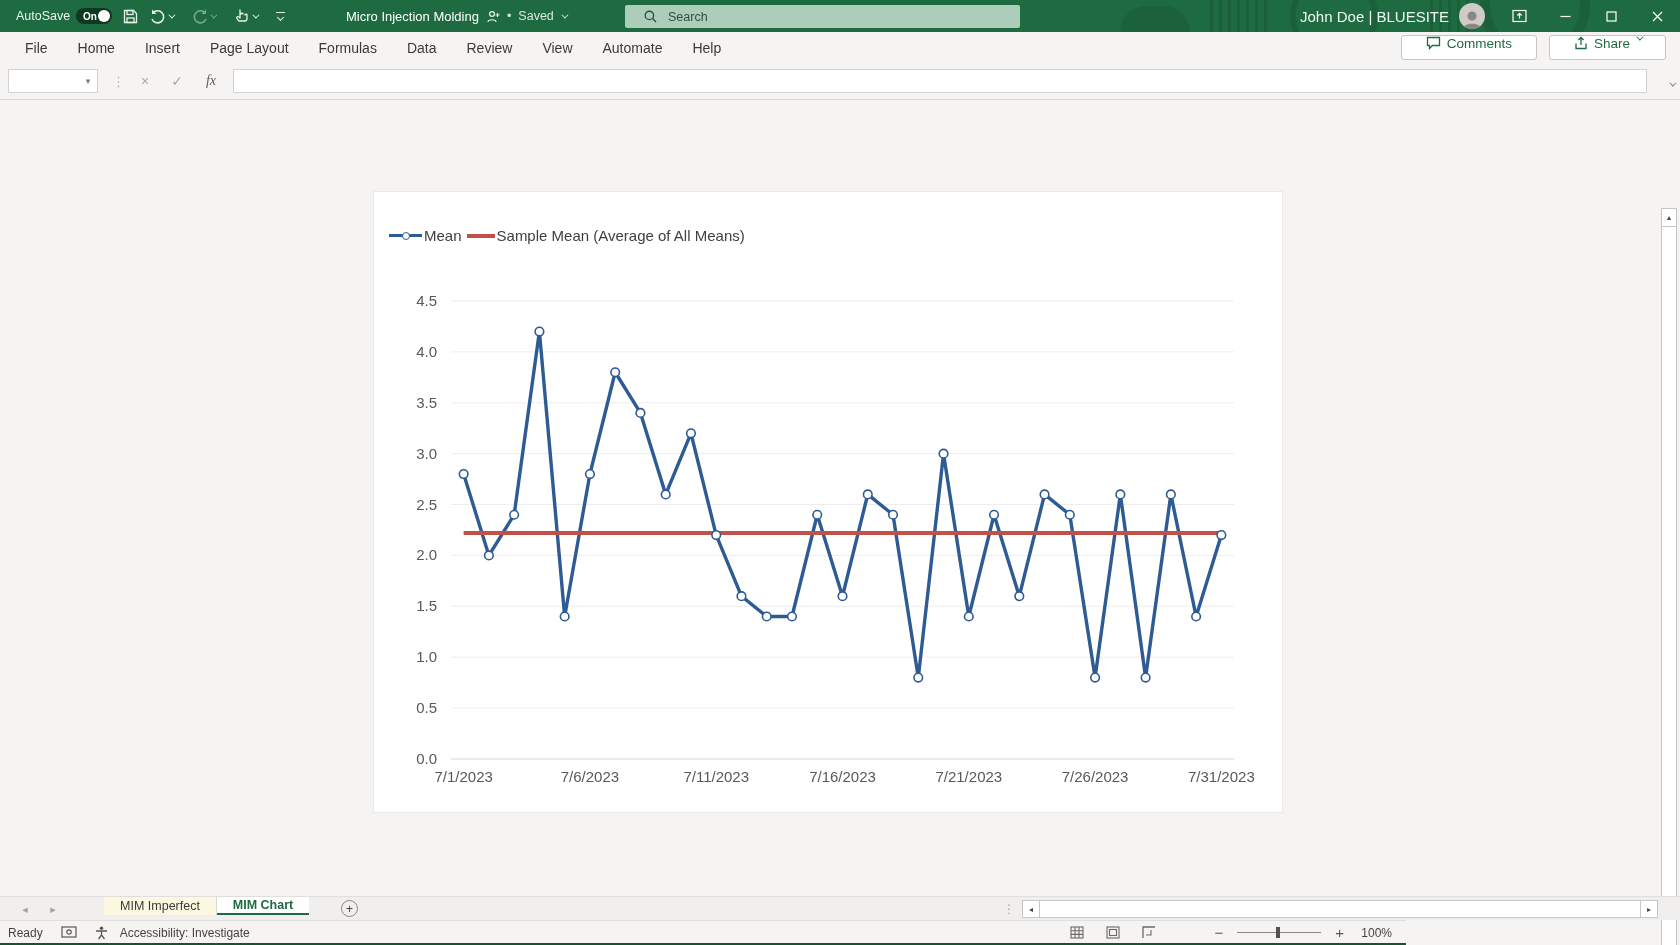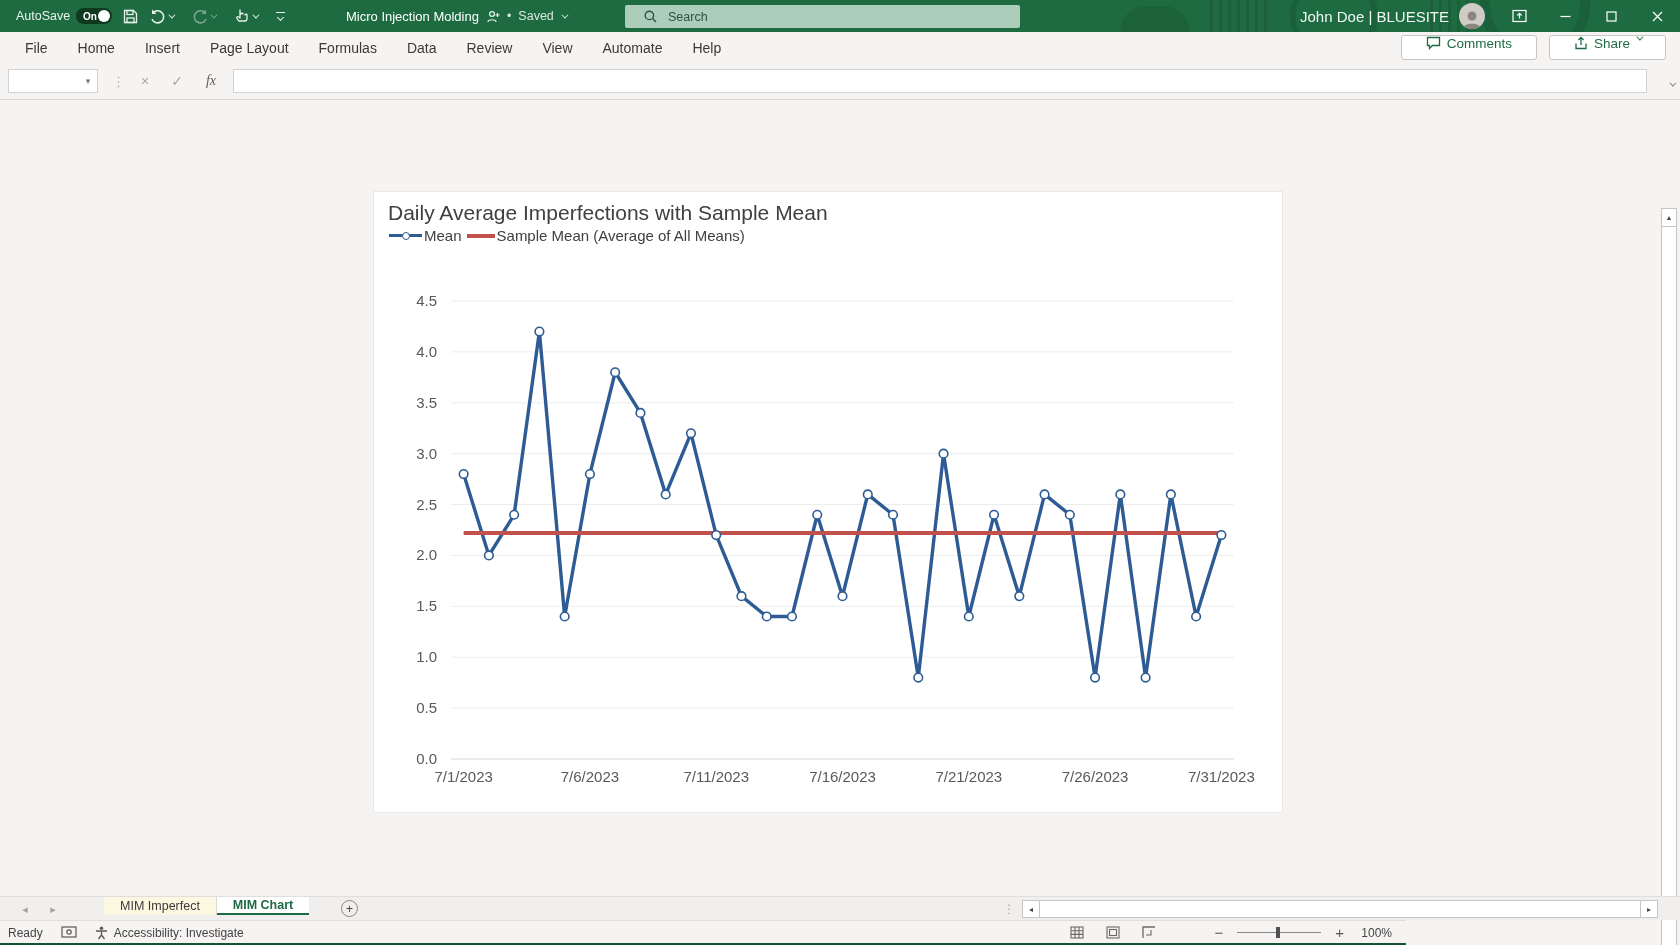--- a/index.html
+++ b/index.html
@@ -113,21 +113,21 @@
                border:1px solid #8A8886; color:#444; display:flex; align-items:center;
                justify-content:center; font-size:12px; cursor:pointer; }
   .tab-dots { position:absolute; left:1003px; top:0; height:24px; display:flex; align-items:center;
               color:#A5A3A1; font-size:12px; }
 
   
   .status-bar { position:absolute; left:0; top:920px; width:1406px; height:25px; background:#F6F4F2;
                 border-top:1px solid #E1DFDD; border-bottom:2px solid #175233; font-size:12px;
                 color:#444; }
   .sb-left { position:absolute; left:8px; top:0; height:23px; display:flex; align-items:center; gap:18px; }
-  .sb-item { display:flex; align-items:center; gap:6px; cursor:pointer; }
+  .sb-item { display:flex; align-items:center; gap:12px; cursor:pointer; }
   .sb-right { position:absolute; right:14px; top:0; height:23px; display:flex; align-items:center; gap:14px; }
   .view-ico { width:22px; height:23px; display:flex; align-items:center; justify-content:center; cursor:pointer; }
   .zoom-track { position:relative; width:84px; height:23px; cursor:pointer; }
   .zoom-track .rail { position:absolute; left:0; right:0; top:11px; height:1px; background:#8A8886; }
   .zoom-track .tick { position:absolute; left:41px; top:8px; width:1px; height:7px; background:#8A8886; }
   .zoom-track .handle { position:absolute; left:39px; top:6px; width:4px; height:11px; background:#515151; }
   .zoom-pct { min-width:34px; text-align:right; cursor:pointer; }
 
   svg text { font-family:"Liberation Sans", sans-serif; }
 </style>
@@ -284,21 +284,20 @@
     <div class="fb-ico" style="left:164px;">✓</div>
     <div class="fb-ico fb-fx" style="left:198px;">fx</div>
     <div class="formula-field"></div>
     <div class="fb-expand">
       <span class="chev chev-sm"></span>
     </div>
   </div>
 
   <div class="canvas">
     <div class="chart-box">
-      <div class="chart-title">Daily Average Imperfections with Sample Mean</div>
       <div class="chart-legend">
         <span class="legend-item">
           <span class="sw-line sw-blue">
               <span class="sw-dot"></span>
             </span>
           <span>Mean</span>
         </span>
         <span class="legend-item">
           <span class="sw-line sw-red"></span>
           <span>Sample Mean (Average of All Means)</span>

